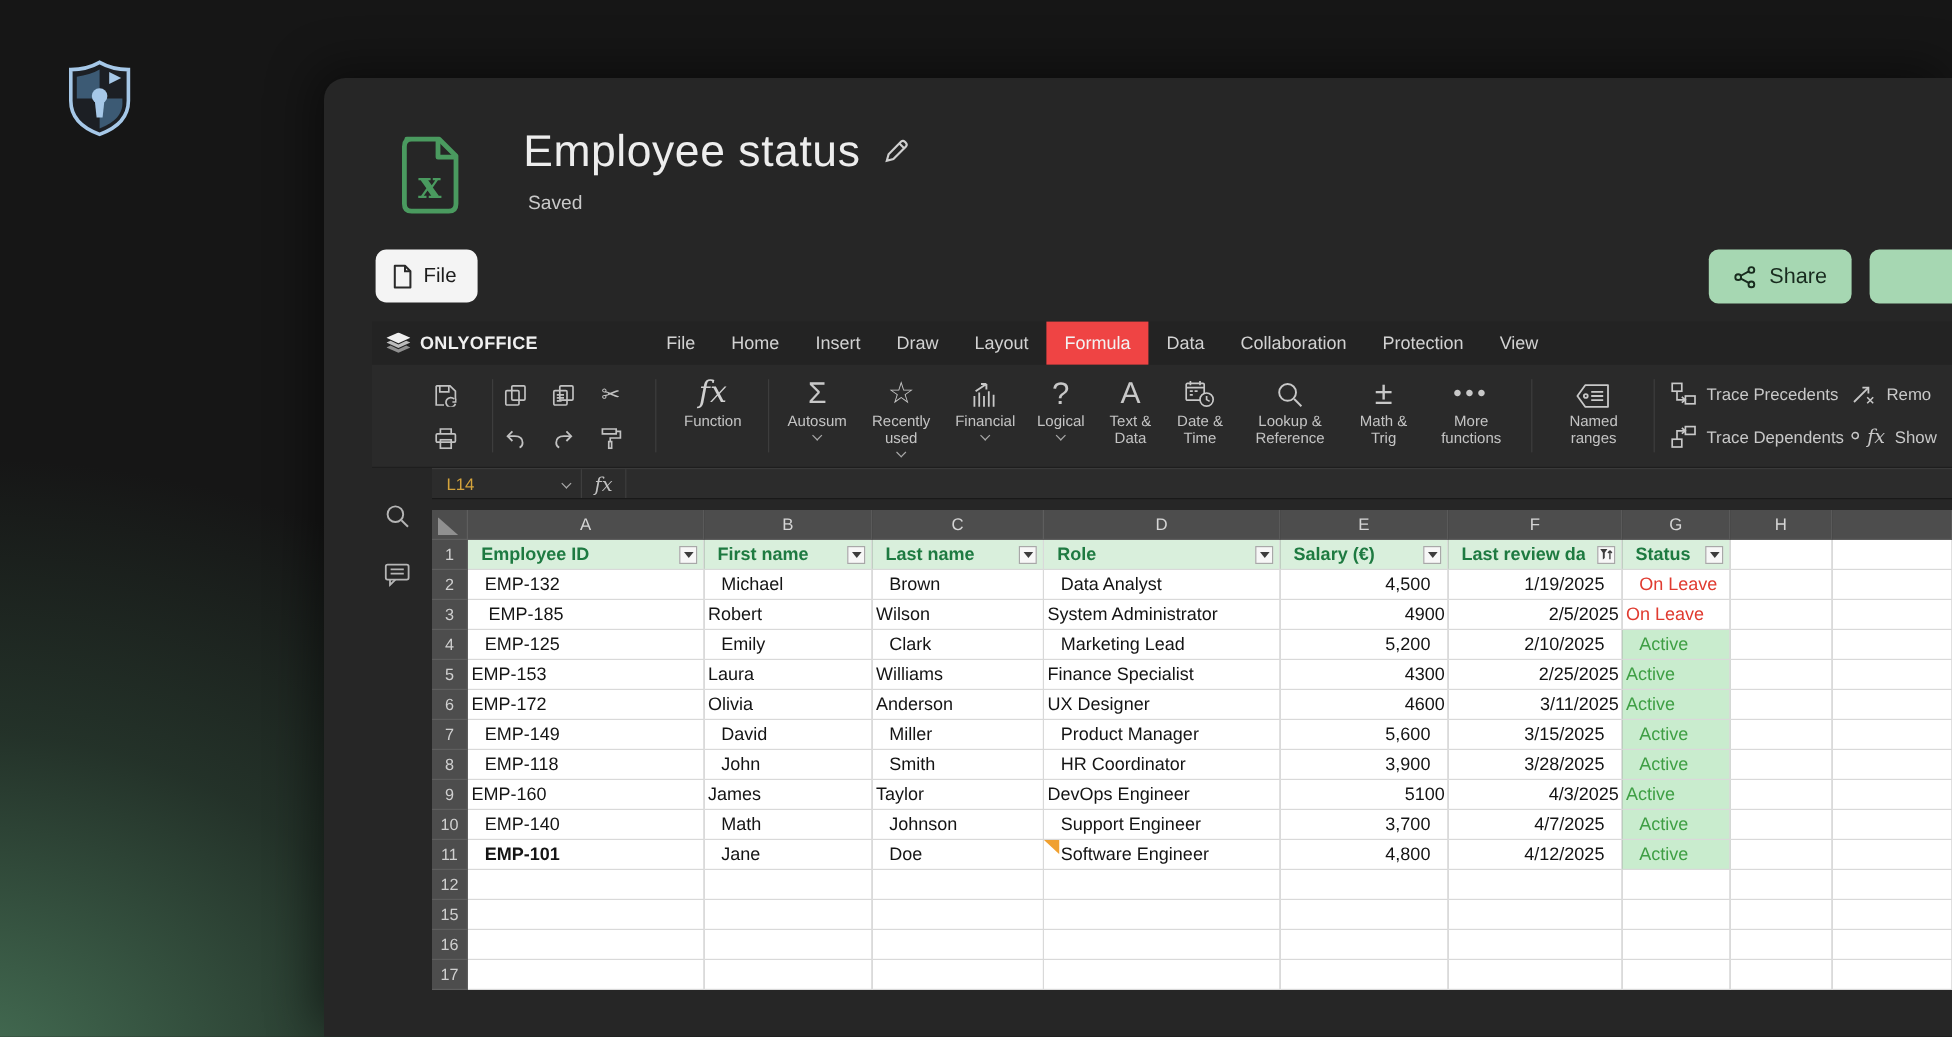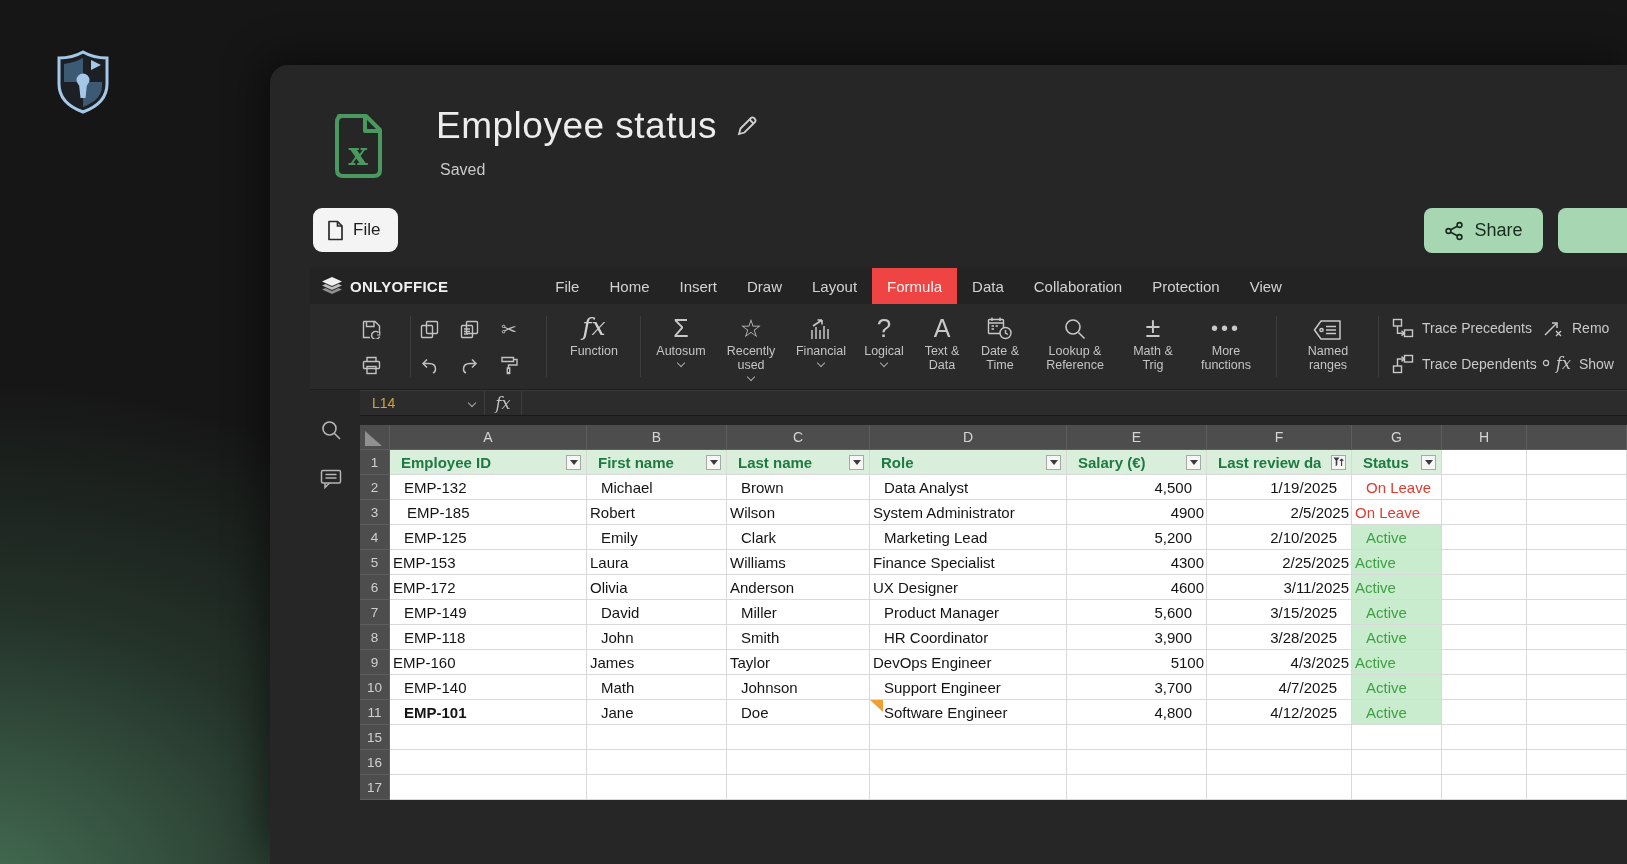--- a/index.html
+++ b/index.html
@@ -707,20 +707,32 @@
           <div class="cell right pad-r" style="flex: 0 0 145px;">
             <span>4/12/2025</span>
           </div>
           <div class="cell pad-l status-active" style="flex: 0 0 90px; background: rgb(201, 236, 206);">
             <span>Active</span>
           </div>
           <div class="cell" style="flex: 0 0 85px;"></div>
           <div class="cell" style="flex: 0 0 100px;"></div>
         </div>
         <div class="grow">
+          <div class="rnum">12</div>
+          <div class="cell" style="flex: 0 0 197px;"></div>
+          <div class="cell" style="flex: 0 0 140px;"></div>
+          <div class="cell" style="flex: 0 0 143px;"></div>
+          <div class="cell" style="flex: 0 0 197px;"></div>
+          <div class="cell" style="flex: 0 0 140px;"></div>
+          <div class="cell" style="flex: 0 0 145px;"></div>
+          <div class="cell" style="flex: 0 0 90px;"></div>
+          <div class="cell" style="flex: 0 0 85px;"></div>
+          <div class="cell" style="flex: 0 0 100px;"></div>
+        </div>
+        <div class="grow">
           <div class="rnum">15</div>
           <div class="cell" style="flex: 0 0 197px;"></div>
           <div class="cell" style="flex: 0 0 140px;"></div>
           <div class="cell" style="flex: 0 0 143px;"></div>
           <div class="cell" style="flex: 0 0 197px;"></div>
           <div class="cell" style="flex: 0 0 140px;"></div>
           <div class="cell" style="flex: 0 0 145px;"></div>
           <div class="cell" style="flex: 0 0 90px;"></div>
           <div class="cell" style="flex: 0 0 85px;"></div>
           <div class="cell" style="flex: 0 0 100px;"></div>

